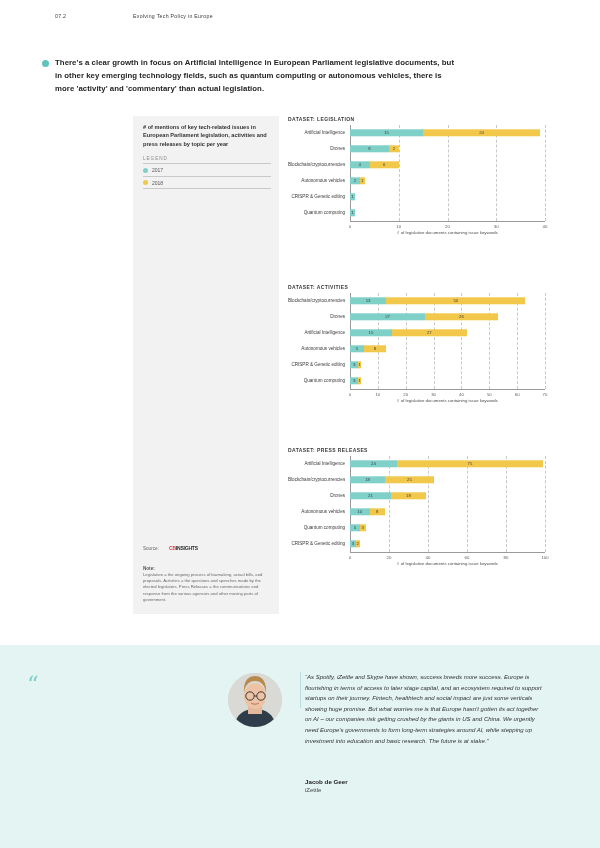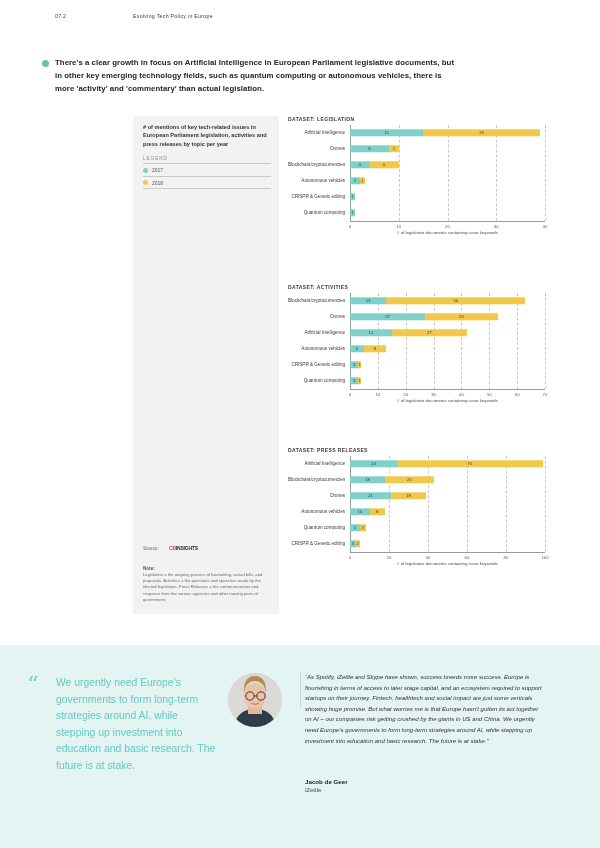--- a/index.html
+++ b/index.html
@@ -362,21 +362,20 @@
           <div class="tick" style="left: 117px;">60</div>
           <div class="tick" style="left: 156px;">80</div>
           <div class="tick" style="left: 195px;">100</div>
           <div class="axlabel"># of legislative documents containing issue keywords</div>
         </div>
       </div>
   </div>
 
   <div class="band"></div>
   <div class="qmark">“</div>
-  <div class="bigquote">We urgently need Europe's governments to form long-term strategies around AI, while stepping up investment into education and basic research. The future is at stake.</div>
 
   <div class="avatar">
     <svg viewBox="0 0 54 54" width="54" height="54" aria-hidden="true">
       <rect width="54" height="54" fill="#d9d9d6"></rect>
       <path d="M6 54c2-13 10-18 21-18s19 5 21 18z" fill="#2f3d4a"></path>
       <path d="M20 33h14v8H20z" fill="#e3b89c"></path>
       <ellipse cx="27" cy="23" rx="11" ry="13" fill="#edc3a6"></ellipse>
       <path d="M16 20c1-9 6-12 11-12s10 3 11 12c1-14-6-17-11-17s-12 3-11 17z" fill="#b98a4e"></path>
       <circle cx="22" cy="23" r="4.2" fill="none" stroke="#3a3a3a" stroke-width="1"></circle>
       <circle cx="33" cy="23" r="4.2" fill="none" stroke="#3a3a3a" stroke-width="1"></circle>

